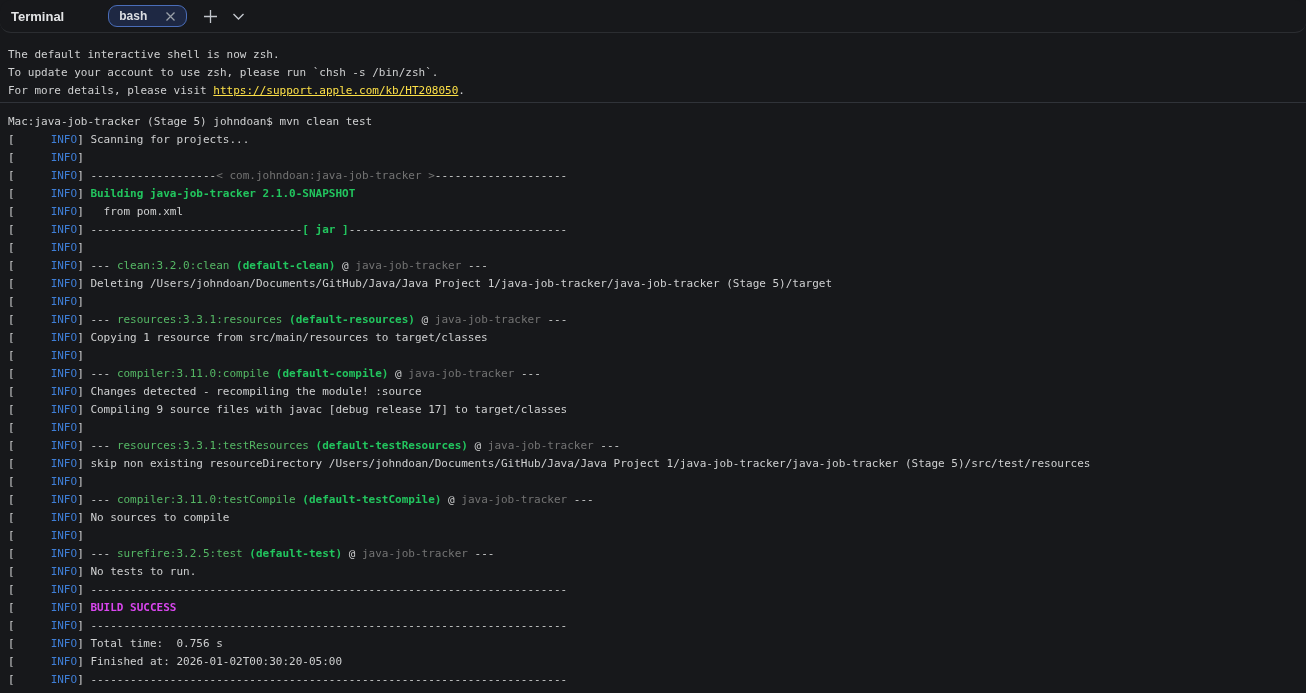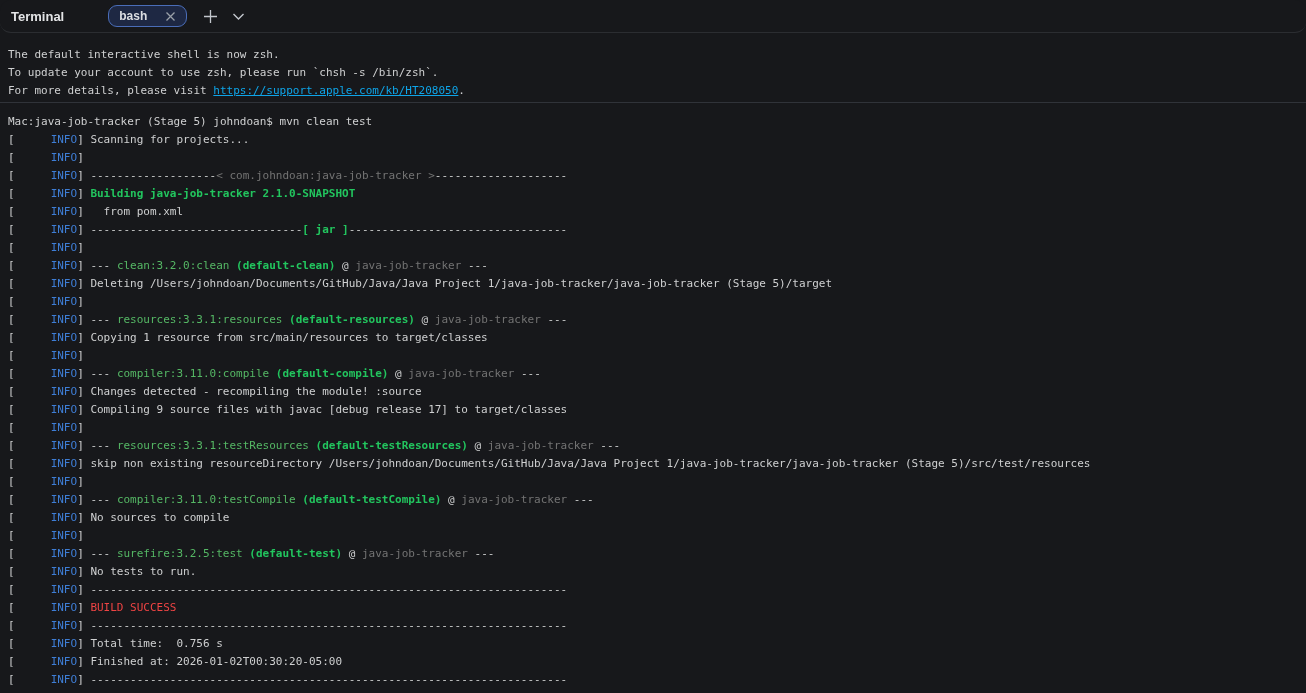--- a/index.html
+++ b/index.html
@@ -21,22 +21,22 @@
   
   .terminal{padding:13px 0 0 8px;font-family:"DejaVu Sans Mono","Liberation Mono",monospace;
     font-size:11px;line-height:18px;color:#cfd0d1;white-space:pre;}
   .line{height:18px;}
   .cmd-divider{height:0;border-top:1px solid #303339;margin:2px 0 10px -8px;width:1306px;}
 
   .s-info{color:#3e7ed6;margin-left:36px;}
   .s-teal{color:#737373;}
   .s-green{color:#55b865;}
   .s-bold{color:#22c55e;font-weight:bold;}
-  .s-success{color:#ef4444;font-weight:normal;}
-  .s-link{color:#0ea5e9;text-decoration:underline;cursor:pointer;}
+  .s-success{color:#d946ef;font-weight:bold;}
+  .s-link{color:#fde047;text-decoration:underline;cursor:pointer;}
 </style>
 </head>
 <body>
 
 <div class="term-header">
   <span class="term-title">Terminal</span>
 
   <div class="tab-pill">
     <span class="tab-label">bash</span>
     <span class="icon-btn tab-close">

